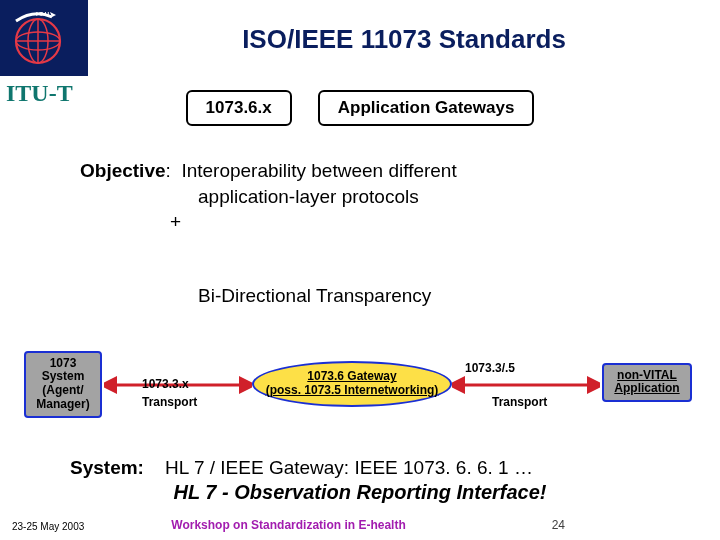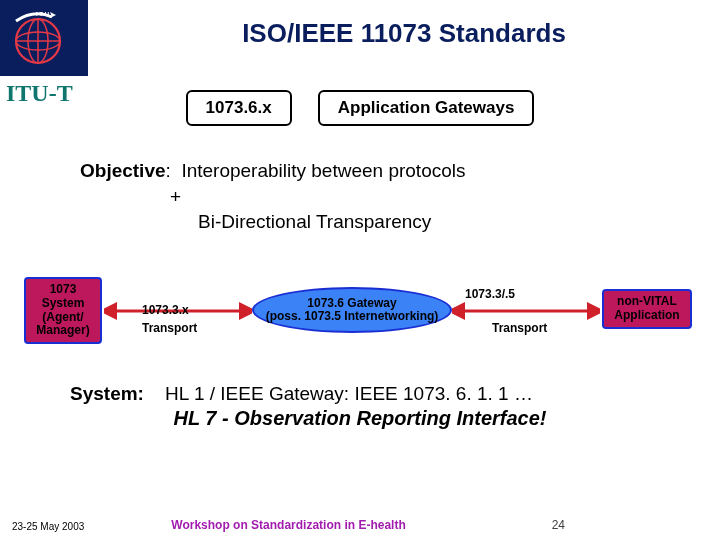--- a/index.html
+++ b/index.html
@@ -20,21 +20,21 @@
     height: 76px;
     background: #0a1e5e;
     display: flex;
     align-items: center;
     justify-content: center;
     flex-shrink: 0;
   }
   .logo-box svg { width: 72px; height: 62px; }
   .title-area {
     flex: 1;
-    padding-top: 18px;
+    padding-top: 24px;
     text-align: center;
   }
   .main-title {
     color: #0a1e5e;
     font-size: 26px;
     font-weight: bold;
   }
   .itu-label {
     position: absolute;
     left: 6px;
@@ -64,51 +64,52 @@
   .box-round { border-radius: 6px; }
   .objective {
     margin: 32px auto 0;
     width: 560px;
     font-size: 19px;
     line-height: 1.35;
   }
   .objective .lbl { font-weight: bold; }
   .objective-line2 { padding-left: 118px; }
   .objective-plus { padding-left: 90px; }
-  .objective-line3 { padding-left: 118px; }
+  .objective-line3 { padding-left: 118px; margin-top: 48px; }
   .diagram {
     position: relative;
     width: 680px;
     height: 96px;
     margin: 28px auto 0;
     font-family: Arial, sans-serif;
   }
   .d-box {
     position: absolute;
     border: 2px solid #1a2fd3;
-    background: #be185d;
+    background: #a3a3a3;
     font-size: 12px;
     font-weight: bold;
     text-align: center;
     padding: 4px 6px;
     line-height: 1.15;
     border-radius: 4px;
   }
   .ellipse {
     position: absolute;
     border: 2px solid #1a2fd3;
     border-radius: 50%;
-    background: #3b82f6;
+    background: #fde047;
     font-size: 12px;
     font-weight: bold;
     text-align: center;
     display: flex;
     align-items: center;
     justify-content: center;
     line-height: 1.1;
+    text-decoration: underline;
   }
   .dlabel {
     position: absolute;
     font-size: 12px;
     font-weight: bold;
     text-align: center;
   }
   svg.arrow { position: absolute; }
   .example {
     margin: 24px auto 0;
@@ -173,22 +174,23 @@
 
 <div class="itu-label">ITU-T</div>
 
 <div class="row1">
   <div class="box box-round">1073.6.x</div>
   <div class="box box-round">Application Gateways</div>
 </div>
 
 <div class="objective">
   <div>
-    <span class="lbl">Objective</span>:&nbsp;&nbsp;<span>Interoperability between protocols</span>
-  </div>
+    <span class="lbl">Objective</span>:&nbsp;&nbsp;<span>Interoperability between different</span>
+  </div>
+  <div class="objective-line2">application-layer protocols</div>
   <div class="objective-plus">+</div>
   <div class="objective-line3">Bi-Directional Transparency</div>
 </div>
 
 <div class="diagram">
   <div class="d-box" style="left:4px;top:14px;width:78px;">1073
 System
 (Agent/
 Manager)</div>
 
@@ -210,27 +212,27 @@
     <span style="white-space:pre-line;">1073.6 Gateway
 (poss. 1073.5 Internetworking)</span>
   </div>
 
   <svg class="arrow" style="left:432px;top:36px;" width="148" height="24">
     <line x1="10" y1="12" x2="138" y2="12" stroke="#d0202a" stroke-width="3" marker-start="url(#ah1s)" marker-end="url(#ah1)"></line>
   </svg>
   <div class="dlabel" style="left:445px;top:24px;">1073.3/.5</div>
   <div class="dlabel" style="left:472px;top:58px;">Transport</div>
 
-  <div class="d-box" style="left:582px;top:26px;width:90px;">non-VITAL
+  <div class="d-box" style="left:582px;top:26px;width:90px;text-decoration:underline;">non-VITAL
 Application</div>
 </div>
 
 <div class="example">
   <div>
-    <span class="lbl">System:</span>&nbsp;&nbsp;&nbsp;&nbsp;<span>HL 1 / IEEE Gateway: IEEE 1073. 6. 1. 1 …</span>
+    <span class="lbl">System:</span>&nbsp;&nbsp;&nbsp;&nbsp;<span>HL 7 / IEEE Gateway: IEEE 1073. 6. 6. 1 …</span>
   </div>
   <div class="example-line2">HL 7 - Observation Reporting Interface!</div>
 </div>
 
 <div class="footer">
   <div class="footer-date">23-25 May 2003</div>
   <div class="footer-center">Workshop on Standardization in E-health</div>
   <div class="footer-num">24</div>
 </div>
 

